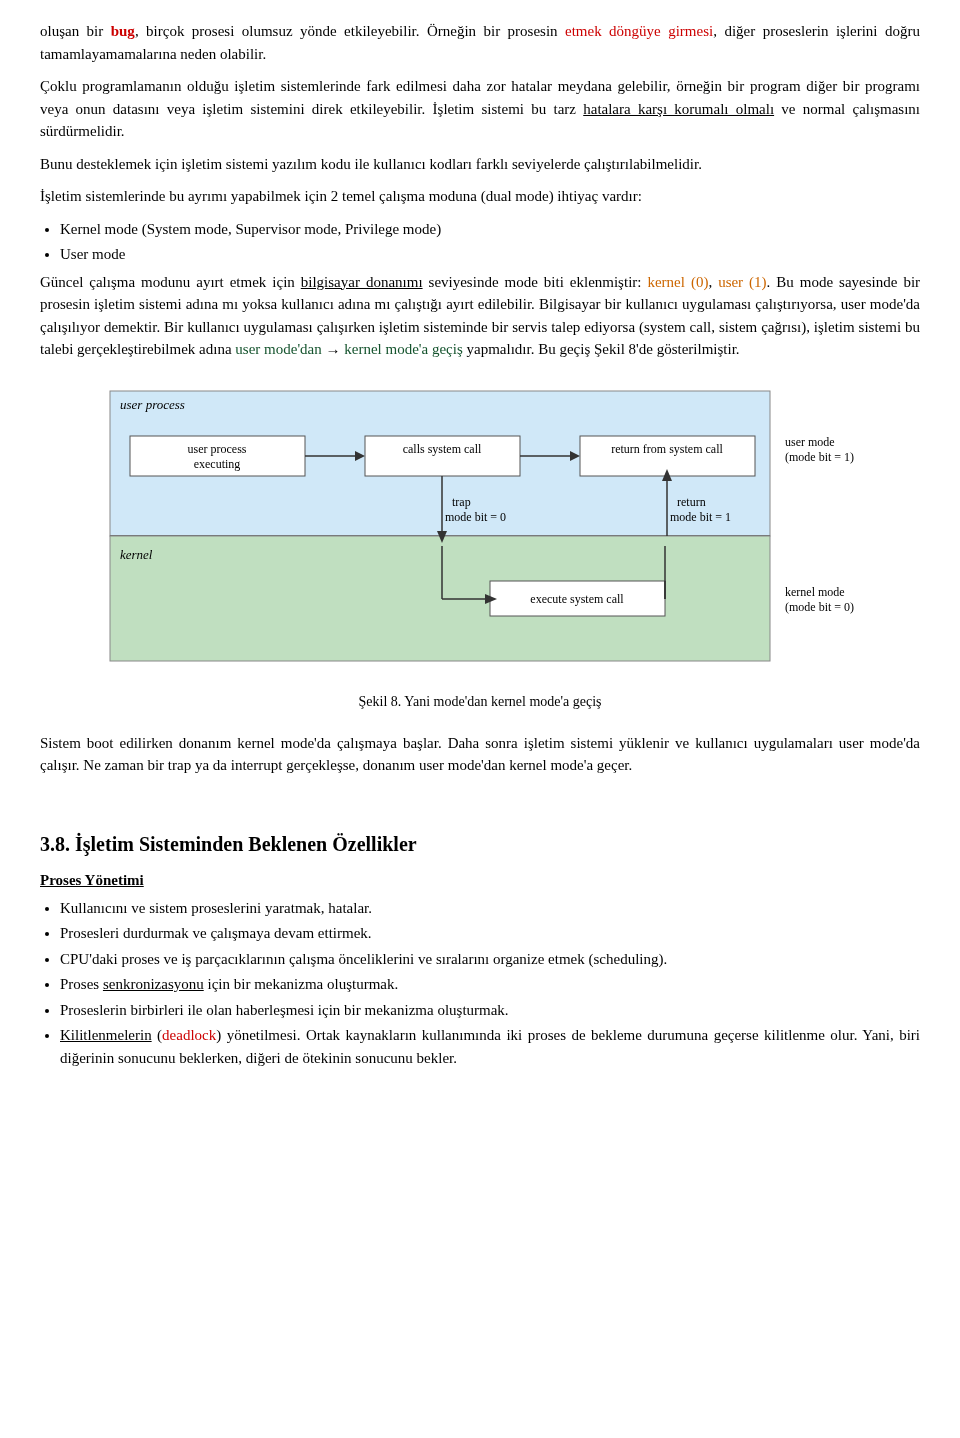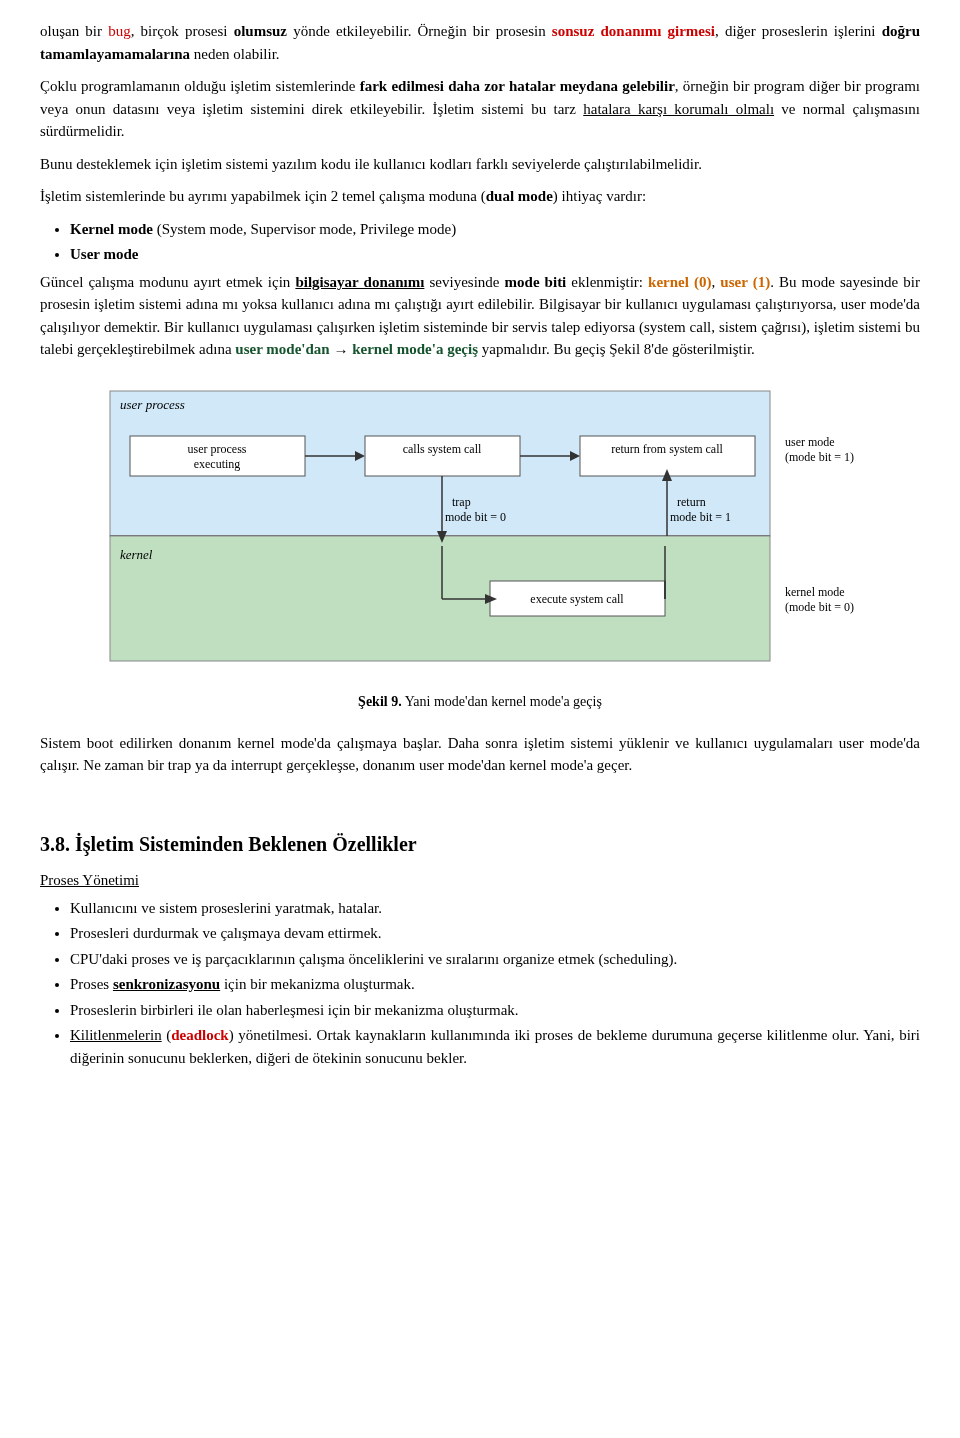--- a/index.html
+++ b/index.html
@@ -6,44 +6,44 @@
     body {
       font-family: "Times New Roman", Times, serif;
       font-size: 15px;
       line-height: 1.5;
       color: #000;
       background: #fff;
       padding: 20px 40px;
       max-width: 960px;
     }
     p { margin-bottom: 10px; text-align: justify; }
-    .highlight-red { color: #cc0000; font-weight: normal; }
+    .highlight-red { color: #cc0000; font-weight: bold; }
     .highlight-blue { color: #14532d; font-weight: bold; }
     .highlight-orange { color: #cc6600; font-weight: bold; }
     .underline { text-decoration: underline; }
-    .bold { font-weight: bold; }
+    .bold { font-weight: normal; }
 
-    ul { margin: 5px 0 5px 30px; }
+    ul { margin: 5px 0 5px 20px; }
     ul li { margin-bottom: 3px; text-align: justify; }
     .section-heading { font-weight: bold; font-size: 20px; margin: 20px 0 8px 0; }
-    .subsection-label { font-weight: normal; text-decoration: underline; font-size: 15px; margin: 10px 0 5px 0; }
+    .subsection-label { font-weight: bold; text-decoration: underline; font-size: 15px; margin: 10px 0 5px 0; }
 
     
     .svg-diagram {
       display: block;
       margin: 0 auto;
     }
   </style>
 </head>
 <body>
 
 
 
 <p>
-  oluşan bir <span class="highlight-red">bug</span>, birçok prosesi <span class="bold">olumsuz</span> yönde etkileyebilir. Örneğin bir prosesin <span class="highlight-red bold">sonsuz donanımı girmesi</span>, diğer proseslerin işlerini <span class="bold">doğru tamamlayamamalarına</span> neden olabilir.
+  oluşan bir <span class="highlight-red">bug</span>, birçok prosesi <span class="bold">olumsuz</span> yönde etkileyebilir. Örneğin bir prosesin <span class="highlight-red bold">etmek döngüye girmesi</span>, diğer proseslerin işlerini <span class="bold">doğru tamamlayamamalarına</span> neden olabilir.
 </p>
 
 <p>
   Çoklu programlamanın olduğu işletim sistemlerinde <span class="bold">fark edilmesi daha zor hatalar meydana gelebilir</span>, örneğin bir program diğer bir programı veya onun datasını veya işletim sistemini direk etkileyebilir. İşletim sistemi bu tarz <span class="underline">hatalara karşı korumalı olmalı</span> ve normal çalışmasını sürdürmelidir.
 </p>
 
 <p>
   Bunu desteklemek için işletim sistemi yazılım kodu ile kullanıcı kodları farklı seviyelerde çalıştırılabilmelidir.
 </p>
 
@@ -118,21 +118,21 @@
 
     <text x="685" y="65" font-family="Times New Roman, serif" font-size="12" fill="#000">user mode</text>
     <text x="685" y="80" font-family="Times New Roman, serif" font-size="12" fill="#000">(mode bit = 1)</text>
 
     <text x="685" y="215" font-family="Times New Roman, serif" font-size="12" fill="#000">kernel mode</text>
     <text x="685" y="230" font-family="Times New Roman, serif" font-size="12" fill="#000">(mode bit = 0)</text>
   </svg>
 </div>
 
 <p style="text-align:center; font-size:14px; margin: 5px 0 20px 0;">
-  <span class="bold">Şekil 9.</span><span> Yani mode'dan kernel mode'a geçiş</span>
+  <span class="bold">Şekil 8.</span><span> Yani mode'dan kernel mode'a geçiş</span>
 </p>
 
 <p>
   Sistem boot edilirken donanım kernel mode'da çalışmaya başlar. Daha sonra işletim sistemi yüklenir ve kullanıcı uygulamaları user mode'da çalışır. Ne zaman bir trap ya da interrupt gerçekleşse, donanım user mode'dan kernel mode'a geçer.
 </p>
 
 <br>
 
 <p class="section-heading">3.8. İşletim Sisteminden Beklenen Özellikler</p>
 

